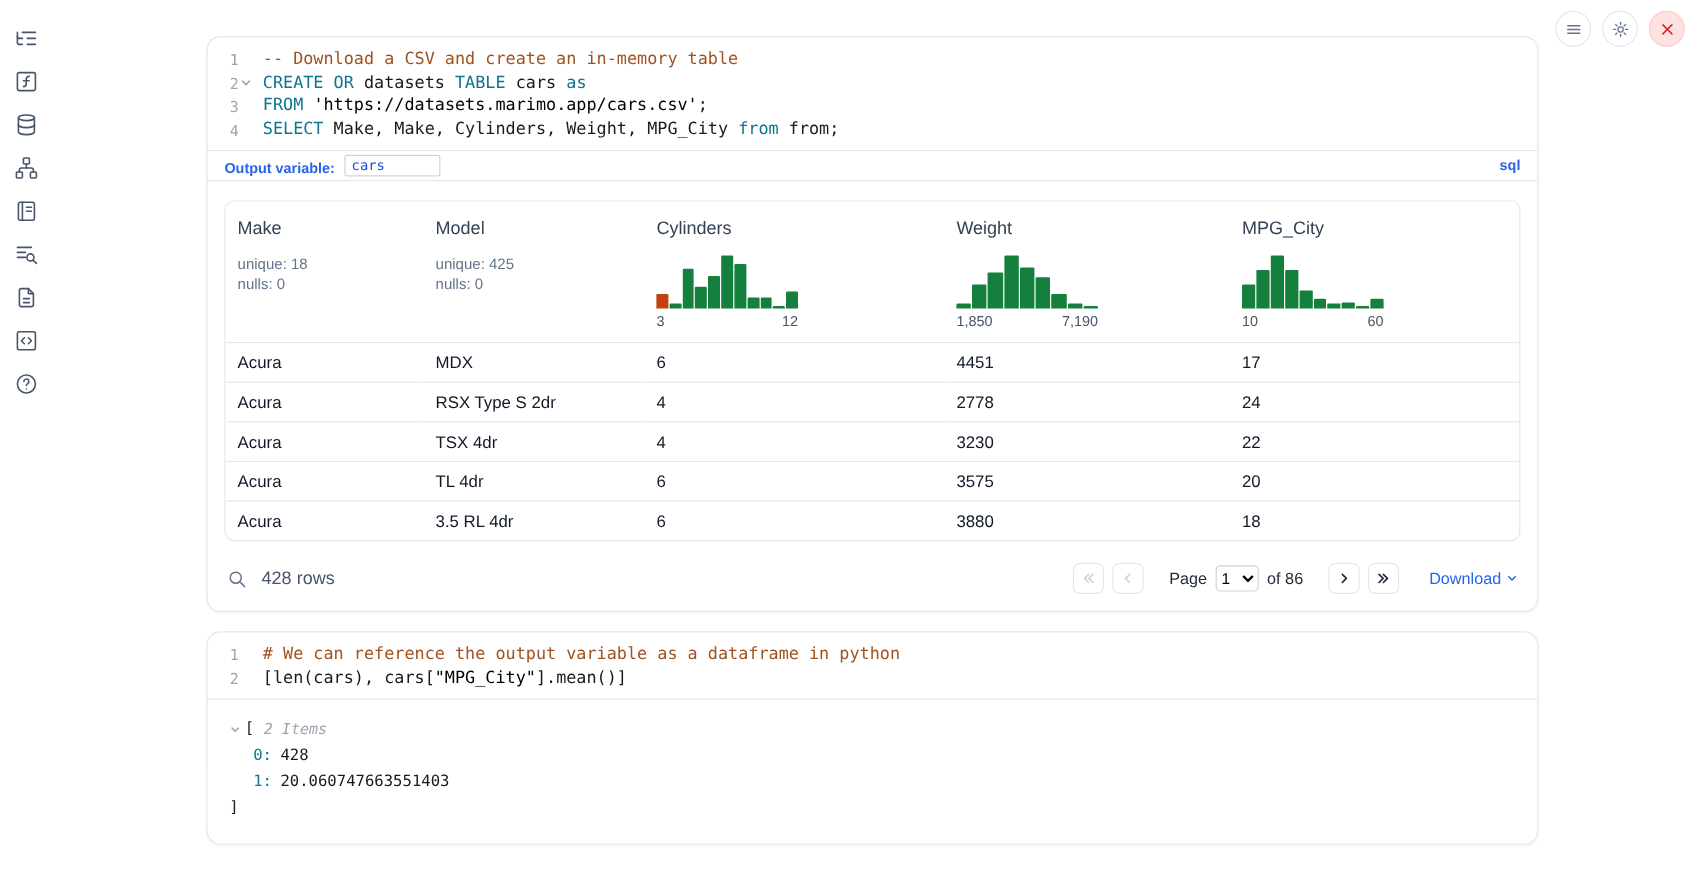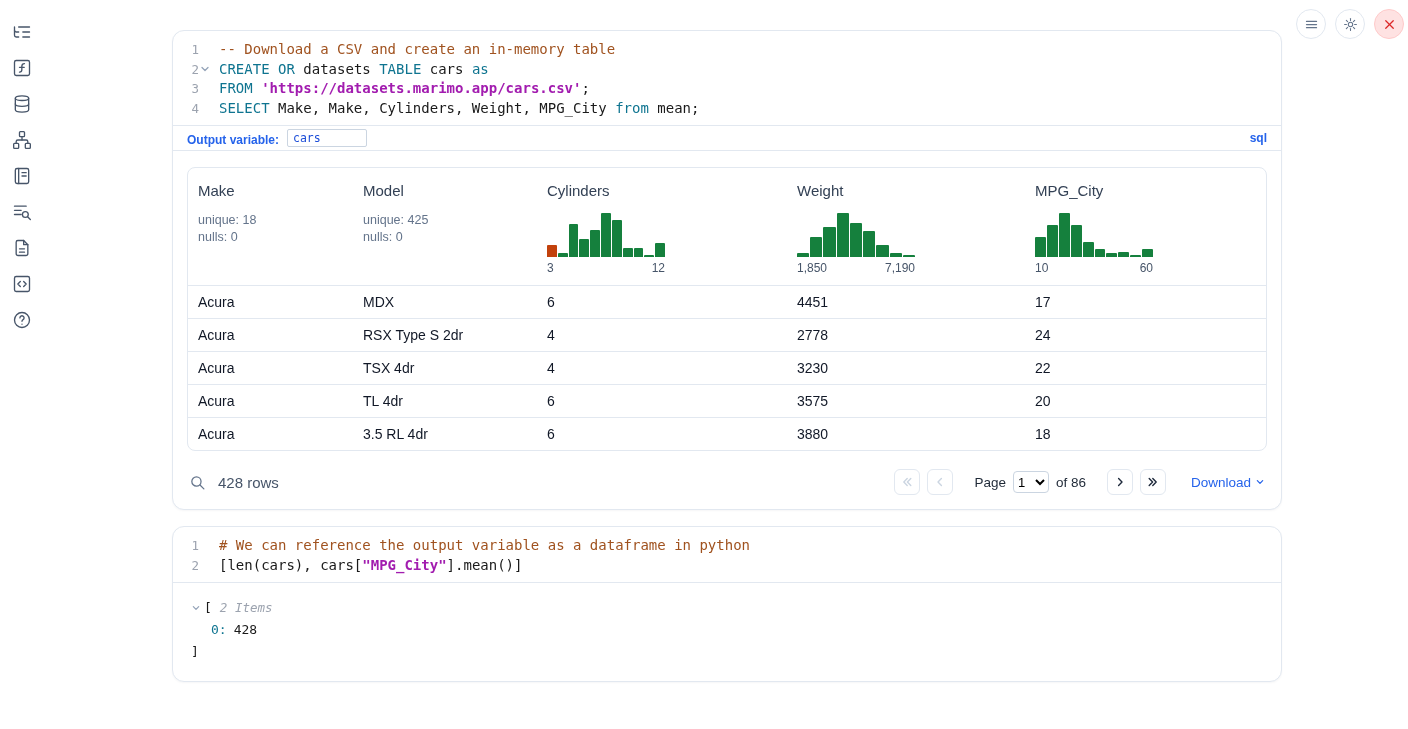--- a/index.html
+++ b/index.html
@@ -44,21 +44,21 @@
   .cell + .cell { margin-top: 16px; }
 
   
   .code-area { padding: 9px 0 7px; font-family: "DejaVu Sans Mono", monospace; font-size: 14px; line-height: 19.5px; }
   .code-line { display: flex; padding-left: 8px; white-space: pre; }
   .gutter { width: 18px; text-align: right; color: #9ca3af; font-size: 12.5px; flex: none; }
   .fold { width: 12px; flex: none; display: flex; align-items: center; justify-content: center; }
   .code-content { margin-left: 8px; color: #1a1a1a; }
   .tok-kw { color: #0e7490; }
   .tok-cm { color: #a0521f; }
-  .tok-str { color: #a21caf; font-weight: bold; }
+  .tok-str { color: #000000; }
 
   
   .meta-row {
     display: flex; align-items: center; justify-content: space-between;
     border-top: 1px solid #e2e8f0; border-bottom: 1px solid #e2e8f0;
     padding: 3px 14px; min-height: 25px;
   }
   .meta-left { display: flex; align-items: flex-end; gap: 8px; }
   .meta-label { color: #2563eb; font-size: 12px; font-weight: 700; }
   .meta-input {
@@ -233,21 +233,21 @@
 
   <div class="main">
 
     <div class="cell">
       <div class="code-area">
           <div class="code-line"><span class="gutter">1</span><span class="fold"></span><span class="code-content"><span class="tok-cm">-- Download a CSV and create an in-memory table</span></span></div>
           <div class="code-line"><span class="gutter">2</span><span class="fold"><svg width="8" height="8" viewBox="0 0 8 8" fill="none" stroke="#94a3b8" stroke-width="1.3" stroke-linecap="round" stroke-linejoin="round">
                 <path d="M1 2.5 4 5.5 7 2.5"></path>
               </svg></span><span class="code-content"><span class="tok-kw">CREATE</span><span> </span><span class="tok-kw">OR</span><span> datasets </span><span class="tok-kw">TABLE</span><span> cars </span><span class="tok-kw">as</span></span></div>
           <div class="code-line"><span class="gutter">3</span><span class="fold"></span><span class="code-content"><span class="tok-kw">FROM</span><span> </span><span class="tok-str">'https://datasets.marimo.app/cars.csv'</span><span>;</span></span></div>
-          <div class="code-line"><span class="gutter">4</span><span class="fold"></span><span class="code-content"><span class="tok-kw">SELECT</span><span> Make, Make, Cylinders, Weight, MPG_City </span><span class="tok-kw">from</span><span> mean;</span></span></div>
+          <div class="code-line"><span class="gutter">4</span><span class="fold"></span><span class="code-content"><span class="tok-kw">SELECT</span><span> Make, Make, Cylinders, Weight, MPG_City </span><span class="tok-kw">from</span><span> from;</span></span></div>
         </div>
 
       <div class="meta-row">
         <div class="meta-left">
           <span class="meta-label">Output variable:</span>
           <input class="meta-input" value="cars" style="">
         </div>
         <span class="lang-badge">sql</span>
       </div>
 
@@ -436,20 +436,23 @@
             <svg width="10" height="10" viewBox="0 0 12 12" fill="none" stroke="currentColor" stroke-width="1.5" stroke-linecap="round" stroke-linejoin="round">
                 <path d="M2.8 4.4 6 7.6l3.2-3.2"></path>
               </svg>
           </span>
           <span class="tbracket">[</span>
           <span class="titems">2 Items</span>
         </div>
         <div class="tree-entry">
           <span class="tkey">0</span><span class="tcolon">:</span><span class="tval">428</span>
         </div>
+        <div class="tree-entry">
+          <span class="tkey">1</span><span class="tcolon">:</span><span class="tval">20.060747663551403</span>
+        </div>
         <div class="tree-row">
           <span class="tbracket">]</span>
         </div>
       </div>
     </div>
 
   </div>
 </div>
 
 </body></html>

